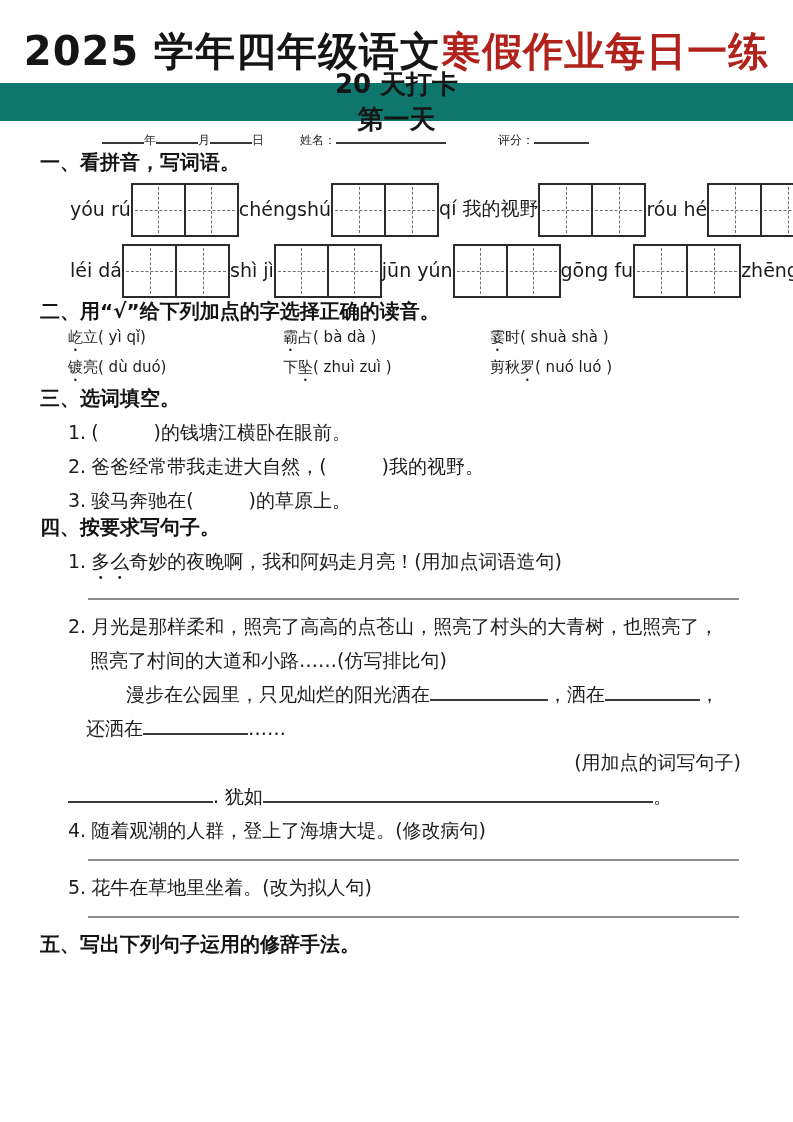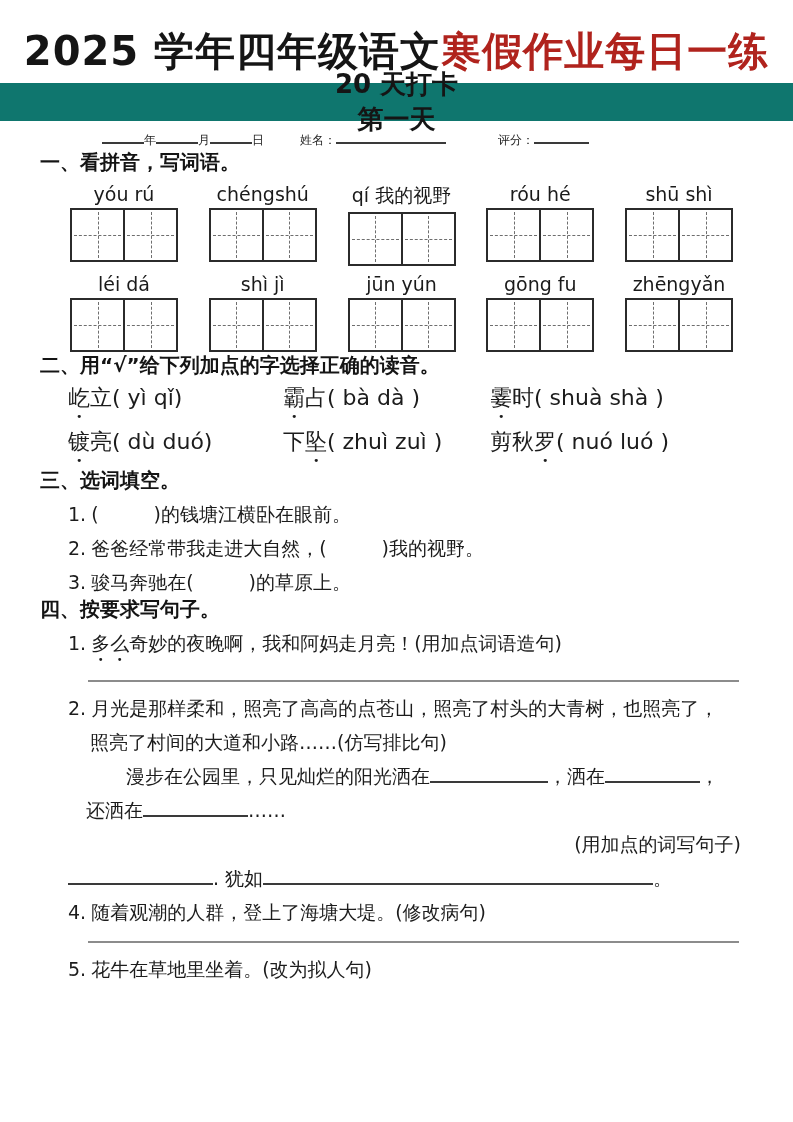--- a/index.html
+++ b/index.html
@@ -34,29 +34,29 @@
   .w110{width:110px}.w118{width:118px}.w145{width:145px}.w390{width:390px}
   .hgap36{display:inline-block;width:36px;}
   .hgap52{display:inline-block;width:52px;}
   .pgap{display:inline-block;width:55px;}
   .dotted{
     -webkit-text-emphasis:filled dot;-webkit-text-emphasis-position:under;
     text-emphasis:filled dot;text-emphasis-position:under right;
   }
   
   .prow{display:flex;justify-content:space-between;padding:0 20px 0 30px;margin-top:7px;}
-  .pgroup{display:flex;flex-direction:column;align-items:center;text-align:right;}
+  .pgroup{display:flex;flex-direction:row;align-items:center;text-align:right;}
   .pinyin{font-size:19px;color:#1a1a1a;margin-bottom:3px;white-space:nowrap;}
   .pair{display:flex;border:2px solid #2b2b2b;background:#fff;}
   .cell{width:51px;height:50px;position:relative;}
   .cell + .cell{border-left:2px solid #2b2b2b;}
   .cell::before{content:"";position:absolute;left:2px;right:2px;top:50%;border-top:1px dashed #6e6e6e;}
   .cell::after{content:"";position:absolute;top:2px;bottom:2px;left:50%;border-left:1px dashed #6e6e6e;}
   
-  .s2row{display:flex;padding-left:28px;font-size:22px;line-height:1.7;}
+  .s2row{display:flex;padding-left:28px;font-size:15px;line-height:1.7;}
   .s2c1{width:215px;}.s2c2{width:207px;}.s2c3{flex:1;}
   
   .wordbank{text-align:center;font-size:19px;margin-top:5px;}
   .wordbank span{display:inline-block;margin:0 38px;}
   
   .ansline{border-top:2px solid #8c8c8c;margin:15px 14px 13px 48px;}
   .ind-a{margin-left:22px;}
   .ind-b{margin-left:58px;}
   .ind-c{margin-left:18px;}
   .note-right{text-align:right;padding-right:12px;}

